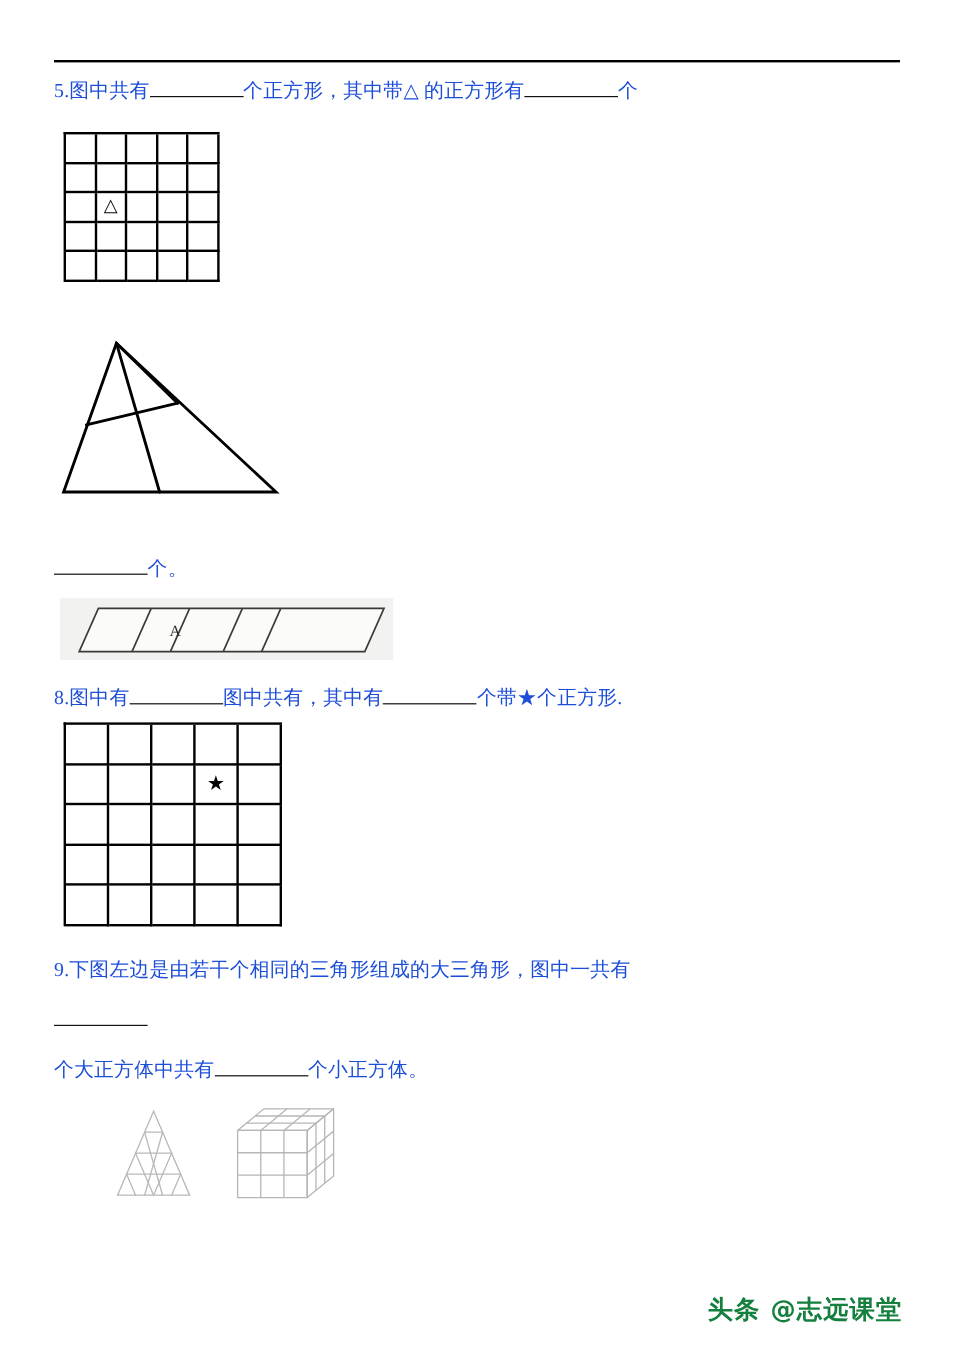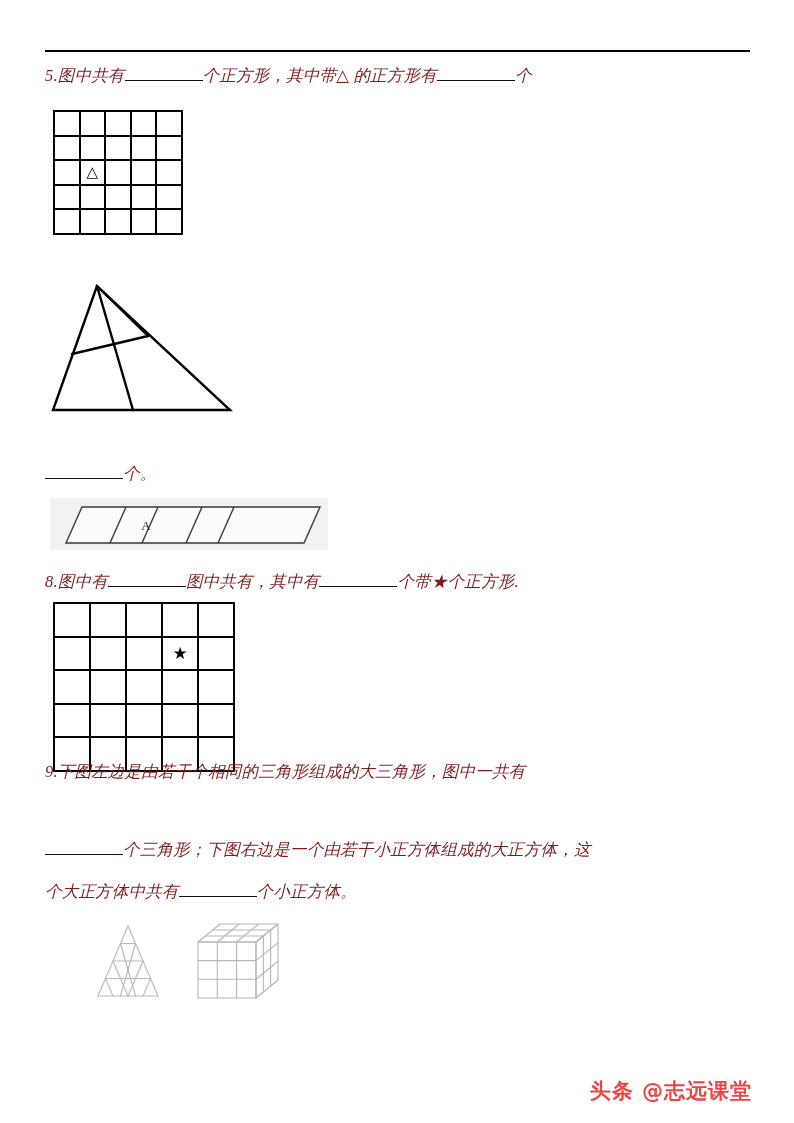--- a/index.html
+++ b/index.html
@@ -26,22 +26,21 @@
     width: 705px;
     height: 0;
     border-top: 2px solid #000;
   }
   .q-line {
     position: absolute;
     font-size: 16.5px;
     line-height: 24px;
     letter-spacing: 0.2px;
     white-space: nowrap;
-    color: #7f1d1d;
-    font-style: italic;
+    color: #1d4ed8;
   }
   .blank {
     display: inline-block;
     border-bottom: 1.6px solid #111;
     vertical-align: baseline;
   }
   .b-long { width: 78px; }
 
   
   .grid-fig {
@@ -90,21 +89,21 @@
   #fig-q9-tri { left: 88px; top: 918px; }
   #fig-q9-cube { left: 190px; top: 918px; }
 
   
   .watermark {
     position: absolute;
     right: 42px;
     bottom: 18px;
     font-size: 21px;
     font-weight: bold;
-    color: #ef4444;
+    color: #15803d;
     letter-spacing: 1px;
     font-family: "DejaVu Sans", "Liberation Sans", sans-serif;
     white-space: nowrap;
   }
 </style>
 </head>
 <body>
 
 <div class="page">
 
@@ -213,25 +212,25 @@
     <div class="cell"></div>
     <div class="cell"></div>
 
     <div class="cell"></div>
     <div class="cell"></div>
     <div class="cell"></div>
     <div class="cell"></div>
     <div class="cell"></div>
   </div>
 
-  <div class="q-line" style="left:45px; top:760px;">
+  <div class="q-line" style="left:45px; top:796px;">
     <span>9.下图左边是由若干个相同的三角形组成的大三角形，图中一共有</span>
   </div>
   <div class="q-line" style="left:45px; top:838px;">
-    <span class="blank b-long"></span><span>个三角形；下图右边是一个由若干小正方体组成的大正方体，这</span>
+    <span class="blank b-long"></span>
   </div>
   <div class="q-line" style="left:45px; top:880px;">
     <span>个大正方体中共有</span><span class="blank b-long"></span><span>个小正方体。</span>
   </div>
 
   <svg class="fig-svg" id="fig-q9-tri" width="80" height="86" viewBox="0 0 80 86">
     <g stroke="#b9b9bb" stroke-width="1.1" fill="none" stroke-linecap="round">
 
       <path d="M 40 8 L 10 78 L 70 78 Z"></path>
       <path d="M 32.5 25.5 L 47.5 25.5"></path>

